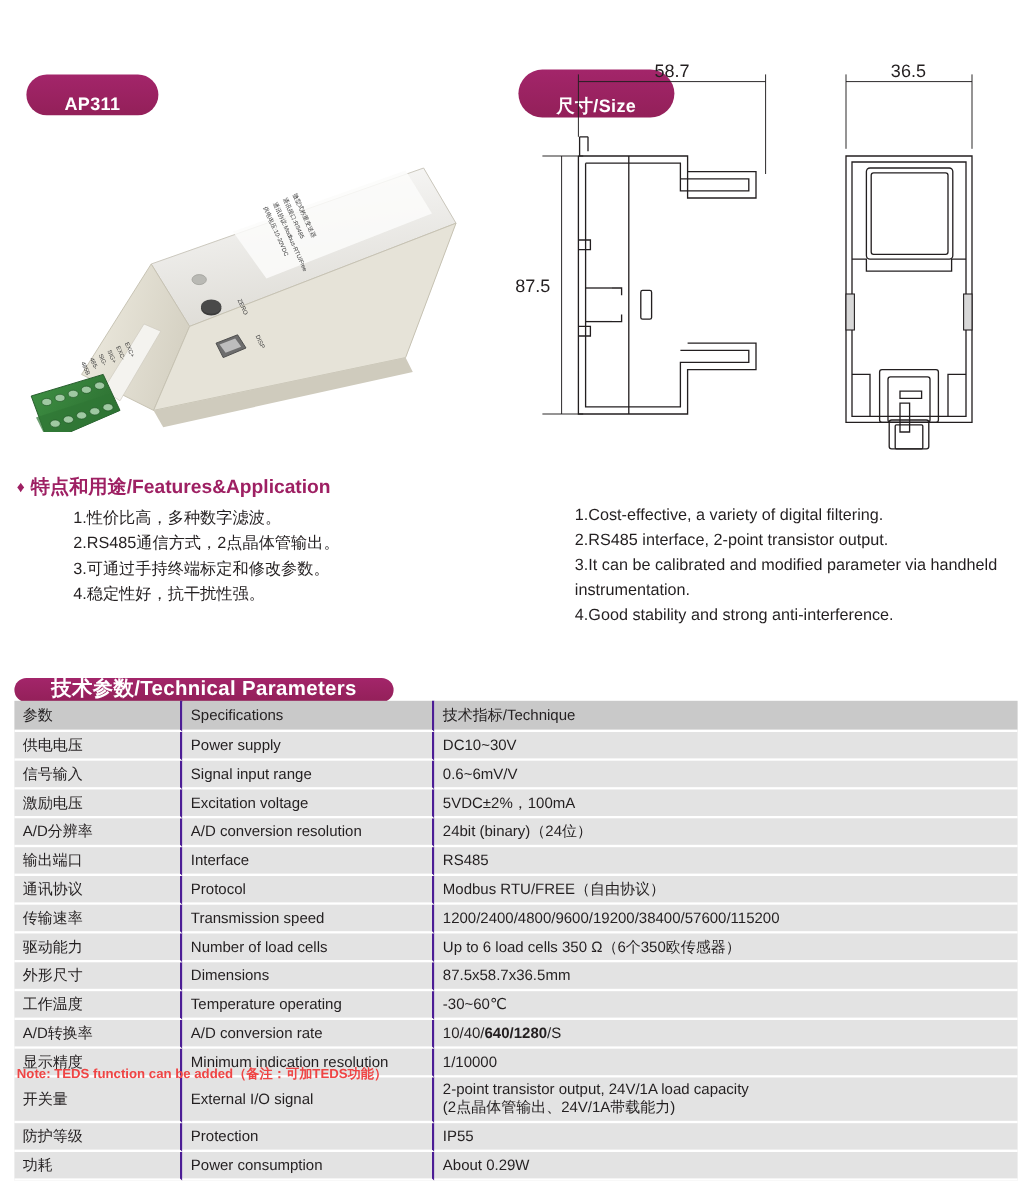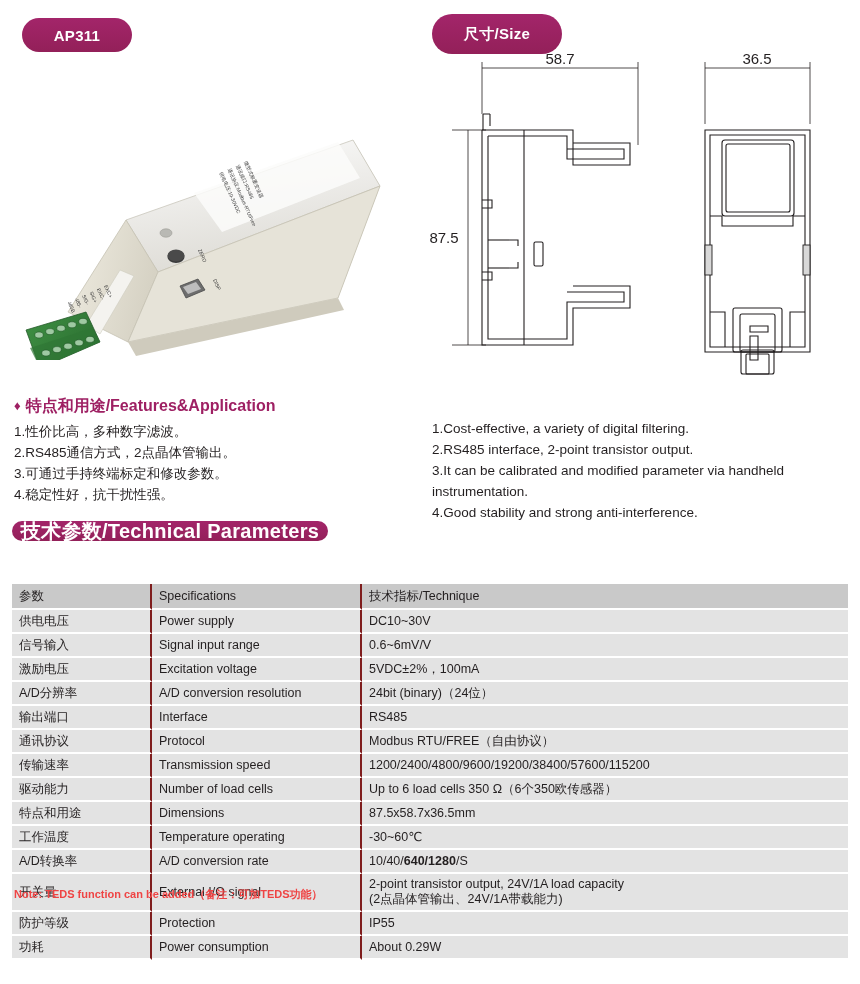--- a/index.html
+++ b/index.html
@@ -13,44 +13,45 @@
     position: relative;
     font-family: "Liberation Sans", "DejaVu Sans", sans-serif;
     color: #231f20;
     overflow: hidden;
   }
 
   
   .pill {
     position: absolute;
     display: flex;
-    align-items: center;
+    align-items: flex-end;
     justify-content: center;
     border-radius: 999px;
     background: #9e2063;
     background: linear-gradient(180deg, #a3256a 0%, #932059 100%);
     color: #ffffff;
     font-weight: bold;
     letter-spacing: .3px;
     box-sizing: border-box;
+    margin-top: 44px;
   }
   #model-badge {
     left: 22px; top: 18px;
     width: 110px; height: 34px;
     font-size: 15px;
   }
   #size-badge {
     left: 432px; top: 14px;
     width: 130px; height: 40px;
     font-size: 15px;
   }
   #tech-badge {
     left: 12px; top: 521px;
     width: 316px; height: 20px;
-    font-size: 20px;
+    font-size: 17px;
   }
 
   
   #product-photo {
     position: absolute;
     left: 8px; top: 90px;
     width: 420px; height: 270px;
   }
 
   
@@ -83,41 +84,41 @@
     color: #231f20;
   }
   #features-en {
     position: absolute;
     left: 432px; top: 418px;
     width: 420px;
     font-size: 13.5px;
     line-height: 21px;
     color: #231f20;
   }
-  .feat-line { white-space: nowrap; }
+  .feat-line { white-space: nowrap; margin-left: 47px; }
   .feat-line.wrap { white-space: normal; }
 
   
   #spec-table {
     position: absolute;
     left: 12px; top: 584px;
     width: 836px;
     border-collapse: separate;
     border-spacing: 0;
     font-size: 12.5px;
     table-layout: fixed;
   }
   #spec-table td, #spec-table th {
     background: #e3e3e3;
     padding: 3px 7px 3px 7px;
     text-align: left;
     font-weight: normal;
     vertical-align: middle;
     border-bottom: 2px solid #ffffff;
-    border-right: 2px solid #7f1d1d;
+    border-right: 2px solid #4c1d95;
     line-height: 15px;
   }
   #spec-table td:last-child, #spec-table th:last-child {
     border-right: none;
     margin-top: 20px;
   }
   #spec-table thead th {
     background: #c9c9c9;
     height: 18px;
   }
@@ -385,35 +386,40 @@
       <td>传输速率</td>
       <td>Transmission speed</td>
       <td>1200/2400/4800/9600/19200/38400/57600/115200</td>
     </tr>
     <tr>
       <td>驱动能力</td>
       <td>Number of load cells</td>
       <td>Up to 6 load cells 350 Ω（6个350欧传感器）</td>
     </tr>
     <tr>
-      <td>特点和用途</td>
+      <td>外形尺寸</td>
       <td>Dimensions</td>
       <td>87.5x58.7x36.5mm</td>
     </tr>
     <tr>
       <td>工作温度</td>
       <td>Temperature operating</td>
       <td>-30~60℃</td>
     </tr>
     <tr>
       <td>A/D转换率</td>
       <td>A/D conversion rate</td>
       <td>
         <span>10/40/</span><span class="b">640/1280</span><span>/S</span>
       </td>
+    </tr>
+    <tr>
+      <td>显示精度</td>
+      <td>Minimum indication resolution</td>
+      <td>1/10000</td>
     </tr>
     <tr>
       <td>开关量</td>
       <td>External I/O signal</td>
       <td class="twoline">
         <div>2-point transistor output, 24V/1A load capacity</div>
         <div>(2点晶体管输出、24V/1A带载能力)</div>
       </td>
     </tr>
     <tr>

